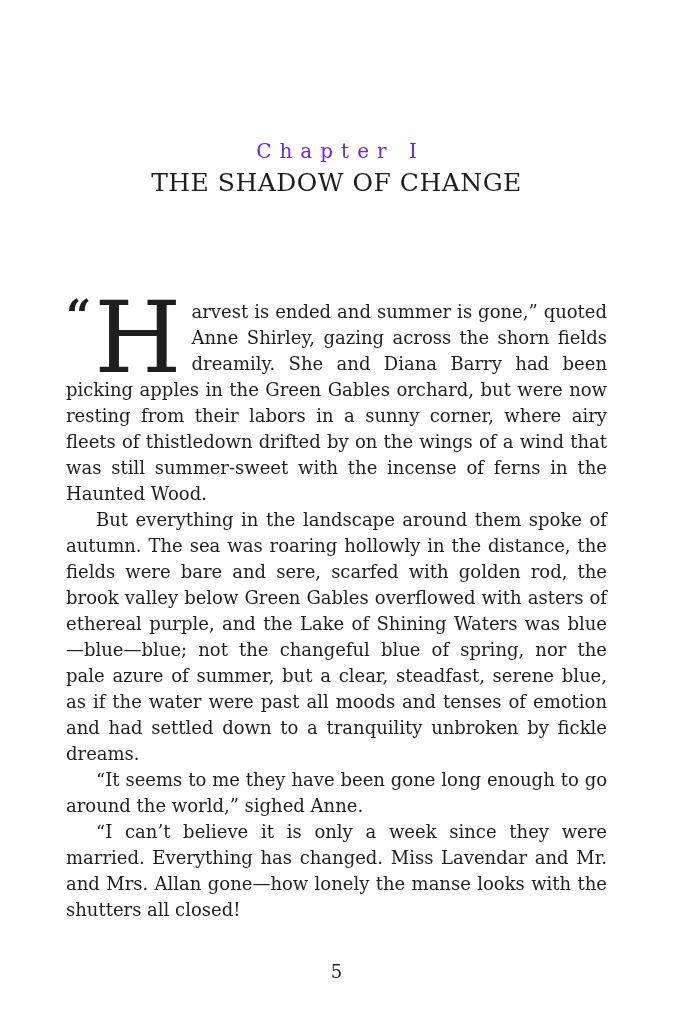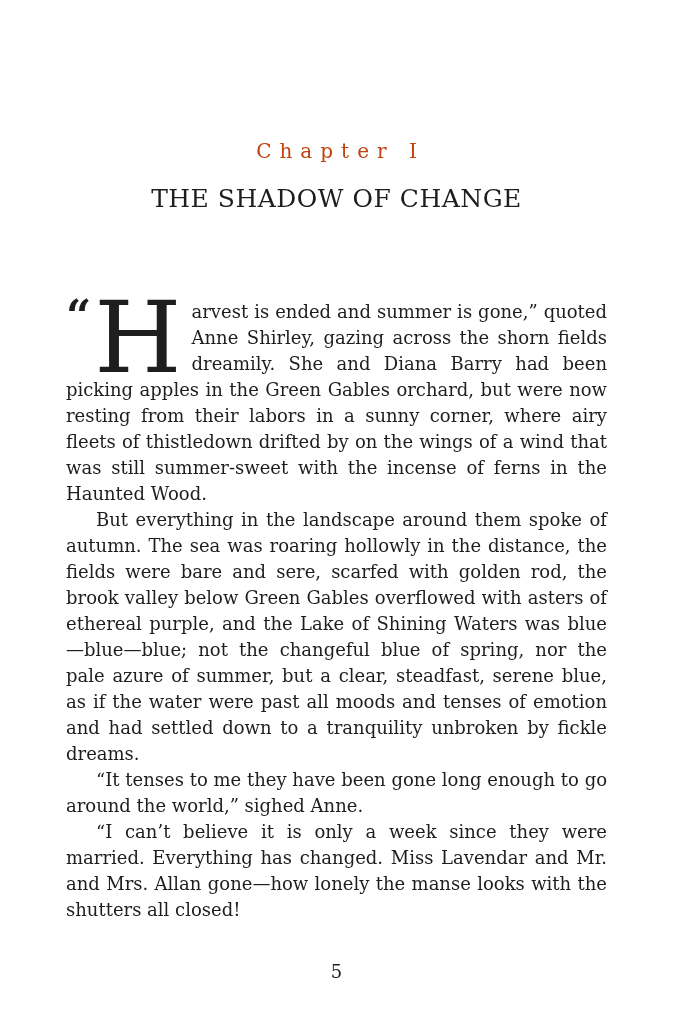--- a/index.html
+++ b/index.html
@@ -20,24 +20,24 @@
     position: absolute;
     top: 139px;
     left: 0;
     right: 0;
     text-align: center;
   }
   .chapter-label {
     font-size: 20px;
     letter-spacing: 8px;
     text-indent: 8px; 
-    color: #c2410c;
+    color: #6d28d9;
   }
   .chapter-title {
-    margin: 21px 0 0 0;
+    margin: 5px 0 0 0;
     font-size: 25px;
     font-weight: normal;
     letter-spacing: 0.5px;
     color: #1e1e1e;
   }
   .body-text {
     position: absolute;
     top: 299px;
     left: 66px;
     width: 541px;
@@ -89,21 +89,21 @@
 
   <main class="body-text">
 
     <p class="para opening">
       <span class="dropcap"><span class="dc-quote">“</span><span class="dc-letter">H</span></span><span>arvest is ended and summer is gone,” quoted Anne Shirley, gazing across the shorn fields dreamily. She and Diana Barry had been picking apples in the Green Gables orchard, but were now resting from their labors in a sunny corner, where airy fleets of thistledown drifted by on the wings of a wind that was still summer-sweet with the incense of ferns in the Haunted Wood.</span>
     </p>
 
     <p class="para indent">But everything in the landscape around them spoke of autumn. The sea was roaring hollowly in the distance, the fields were bare and sere, scarfed with golden rod, the brook valley below Green Gables overflowed with asters of ethereal purple, and the Lake of Shining Waters was blue—blue—blue; not the changeful blue of spring, nor the pale azure of summer, but a clear, steadfast, serene blue, as if the water were past all moods and tenses of emotion and had settled down to a tranquility unbroken by fickle dreams.</p>
 
 
-    <p class="para indent">“It tenses to me they have been gone long enough to go around the world,” sighed Anne.</p>
+    <p class="para indent">“It seems to me they have been gone long enough to go around the world,” sighed Anne.</p>
 
     <p class="para indent">“I can’t believe it is only a week since they were married. Everything has changed. Miss Lavendar and Mr. and Mrs. Allan gone—how lonely the manse looks with the shutters all closed!</p>
 
   </main>
 
   <footer class="page-footer">
     <span class="page-number">5</span>
   </footer>
 
 </div>

